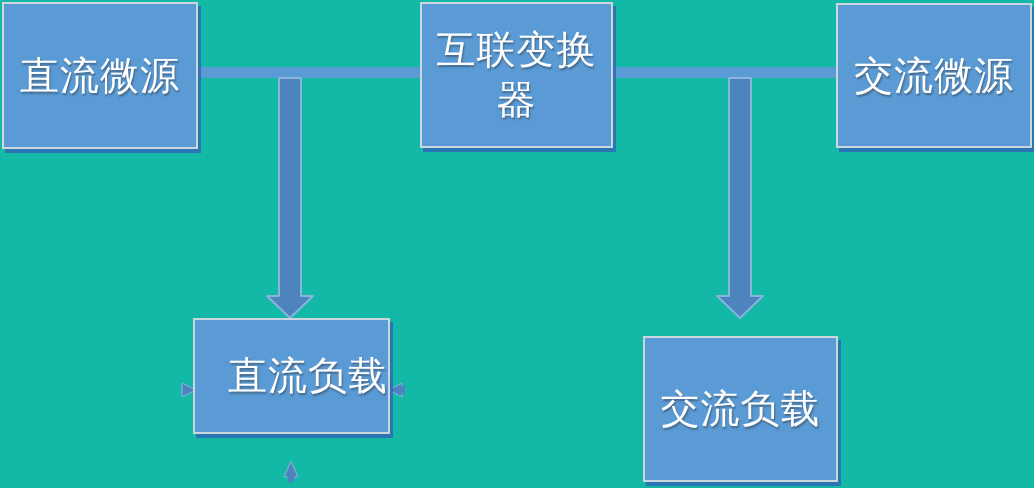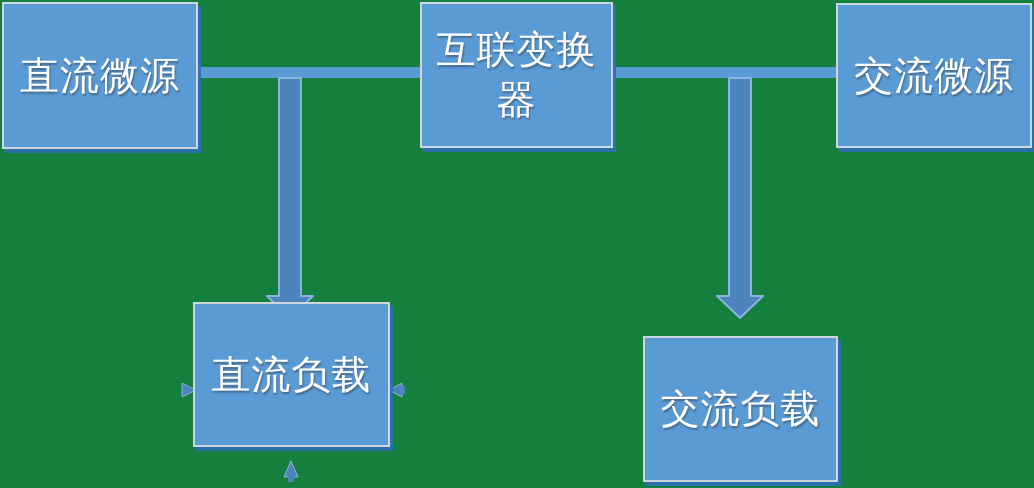--- a/index.html
+++ b/index.html
@@ -4,21 +4,21 @@
 <style>
   html, body {
     margin: 0;
     padding: 0;
     background: #000;
   }
   .canvas {
     position: relative;
     width: 1034px;
     height: 488px;
-    background: #15803d;
+    background: #14b8a6;
     overflow: hidden;
     font-family: "Liberation Sans", sans-serif;
   }
   .overlay {
     position: absolute;
     left: 0;
     top: 0;
     width: 1034px;
     height: 488px;
     z-index: 1;
@@ -38,21 +38,21 @@
     text-align: center;
     font-size: 39px;
     line-height: 50px;
     letter-spacing: 1px;
     text-shadow: 1px 2px 2px rgba(40, 40, 40, 0.45);
     white-space: nowrap;
   }
   .node-dc-source { left: 2px;   top: 2px;   width: 196px; height: 147px; }
   .node-converter { left: 420px; top: 2px;   width: 193px; height: 146px; }
   .node-ac-source { left: 836px; top: 3px;   width: 196px; height: 145px; }
-  .node-dc-load   { left: 193px; top: 302px; width: 197px; height: 145px; }
+  .node-dc-load   { left: 193px; top: 318px; width: 197px; height: 116px; align-items: flex-end; }
   .node-ac-load   { left: 643px; top: 319px; width: 195px; height: 146px; margin-top: 17px; }
 </style>
 </head>
 <body>
 
 <div class="canvas">
 
   <svg class="overlay" viewBox="0 0 1034 488" xmlns="http://www.w3.org/2000/svg">
 
     <rect x="197" y="67" width="225" height="11" fill="#5b9bd5"></rect>

